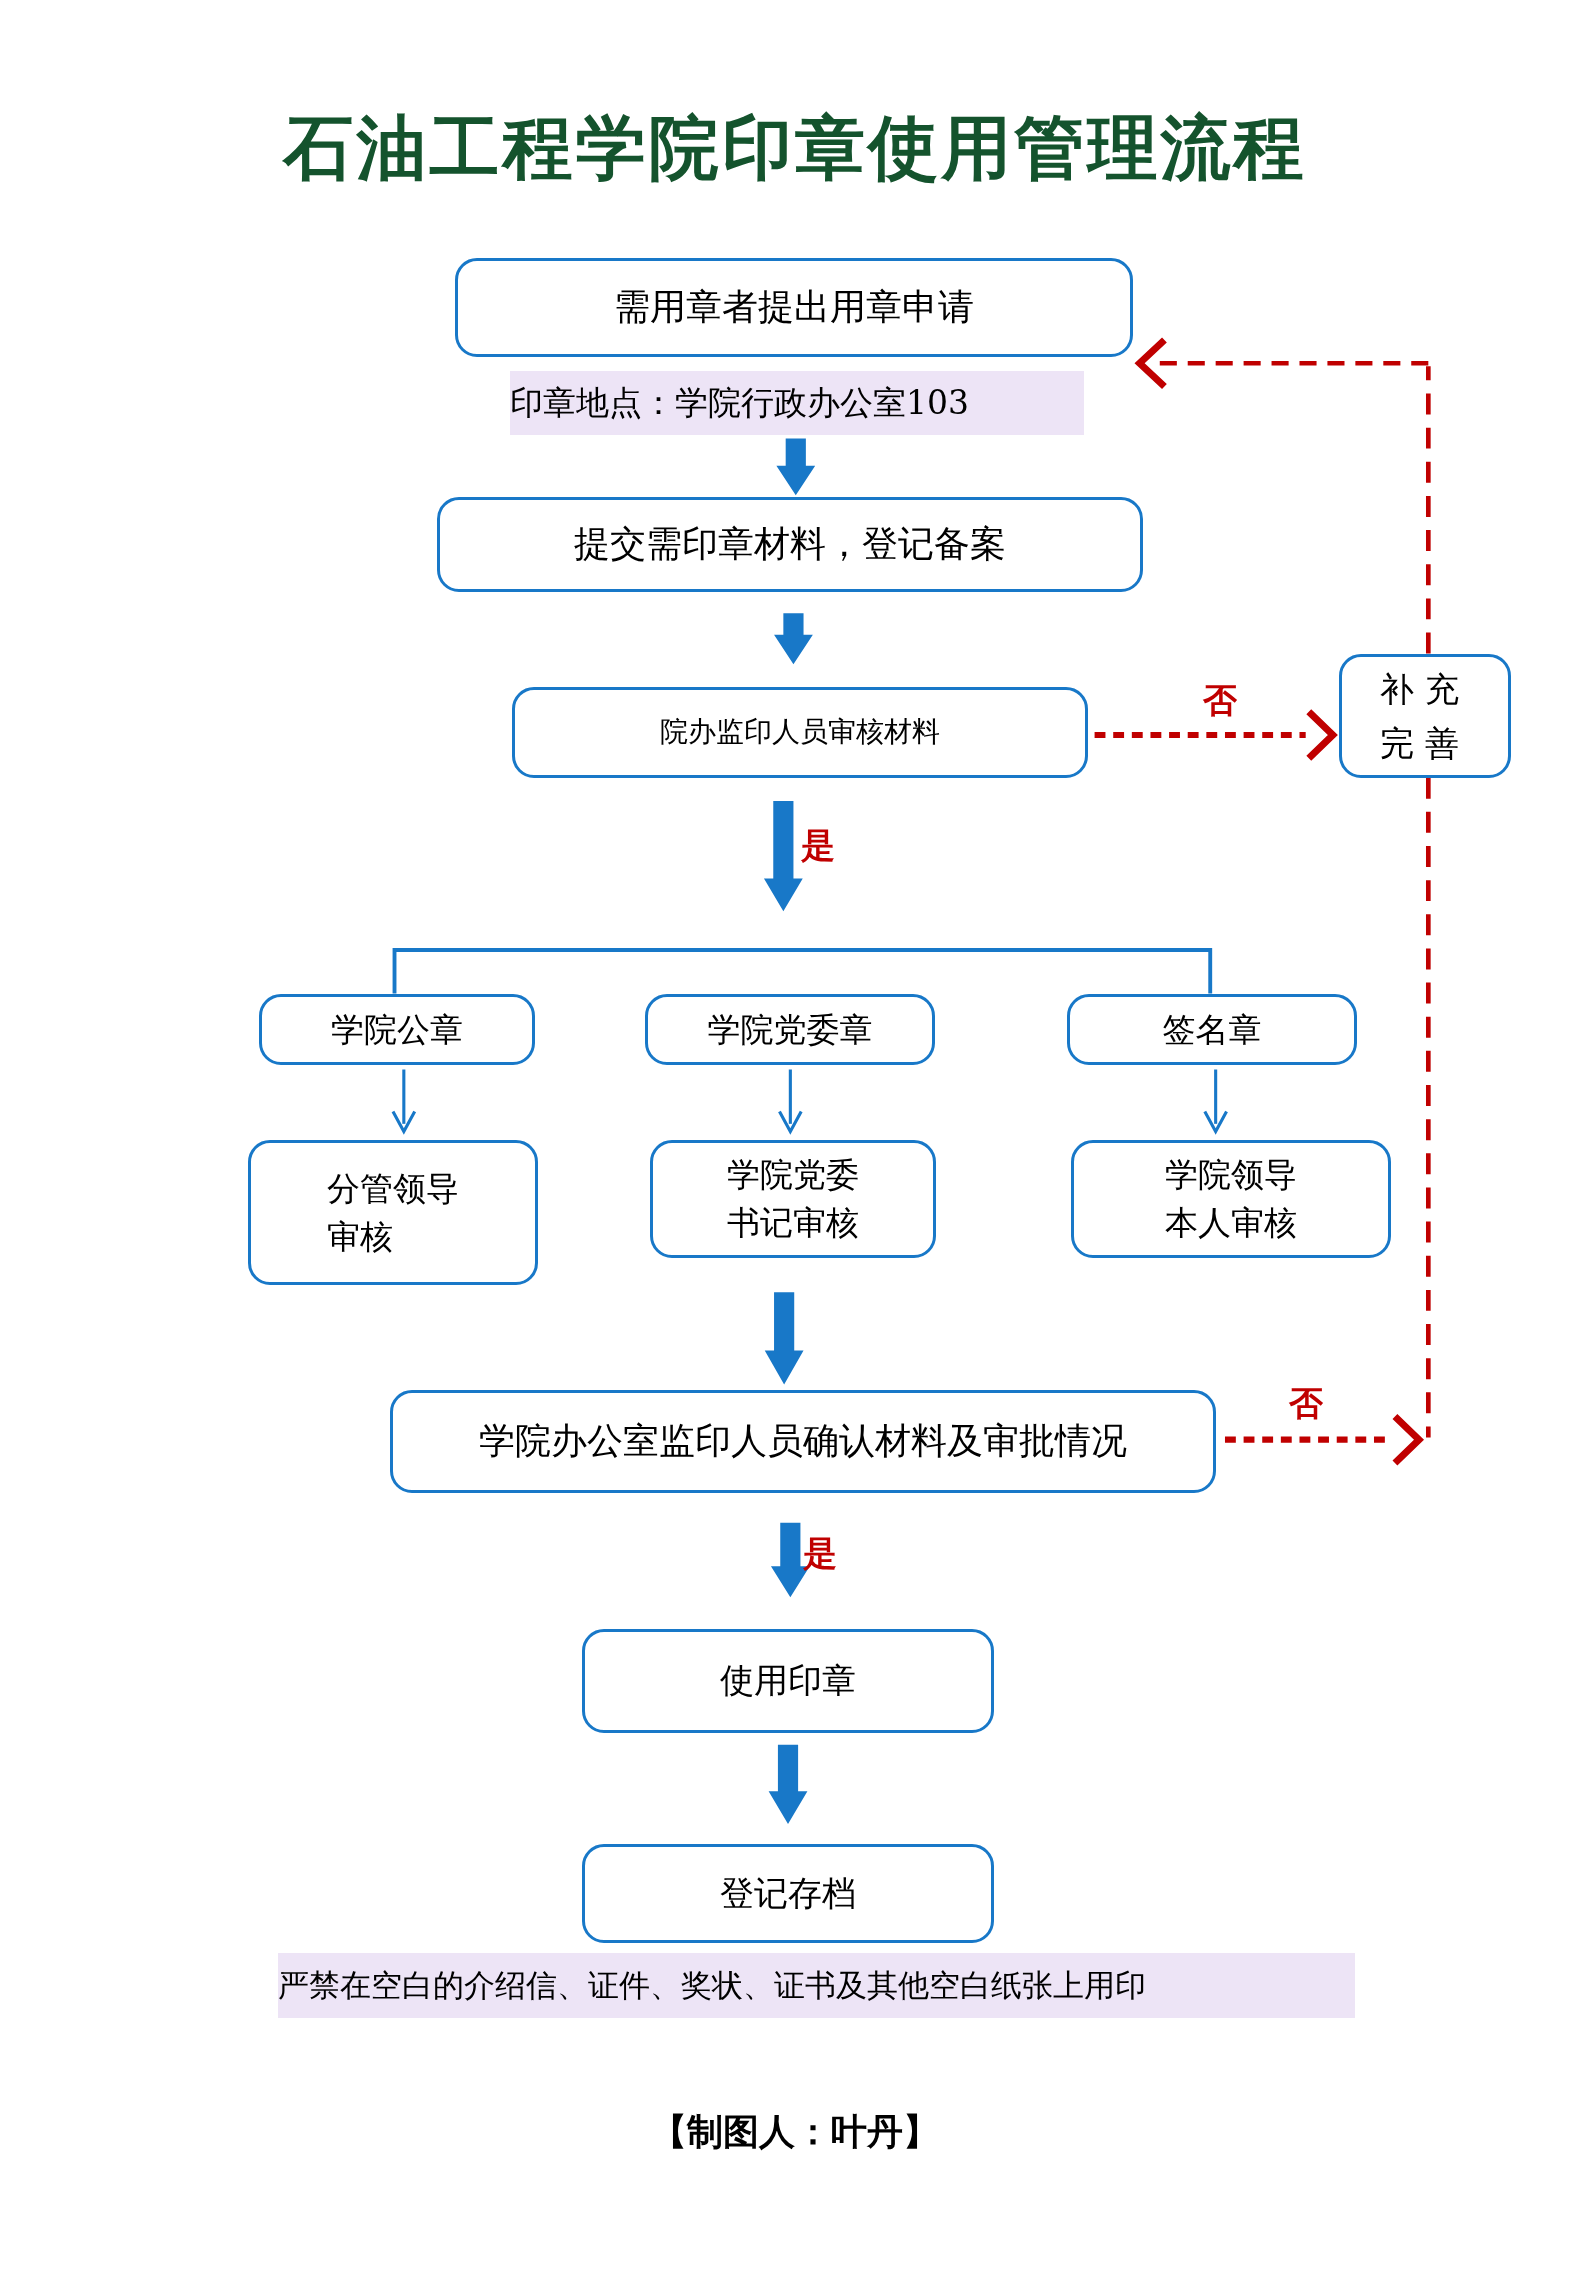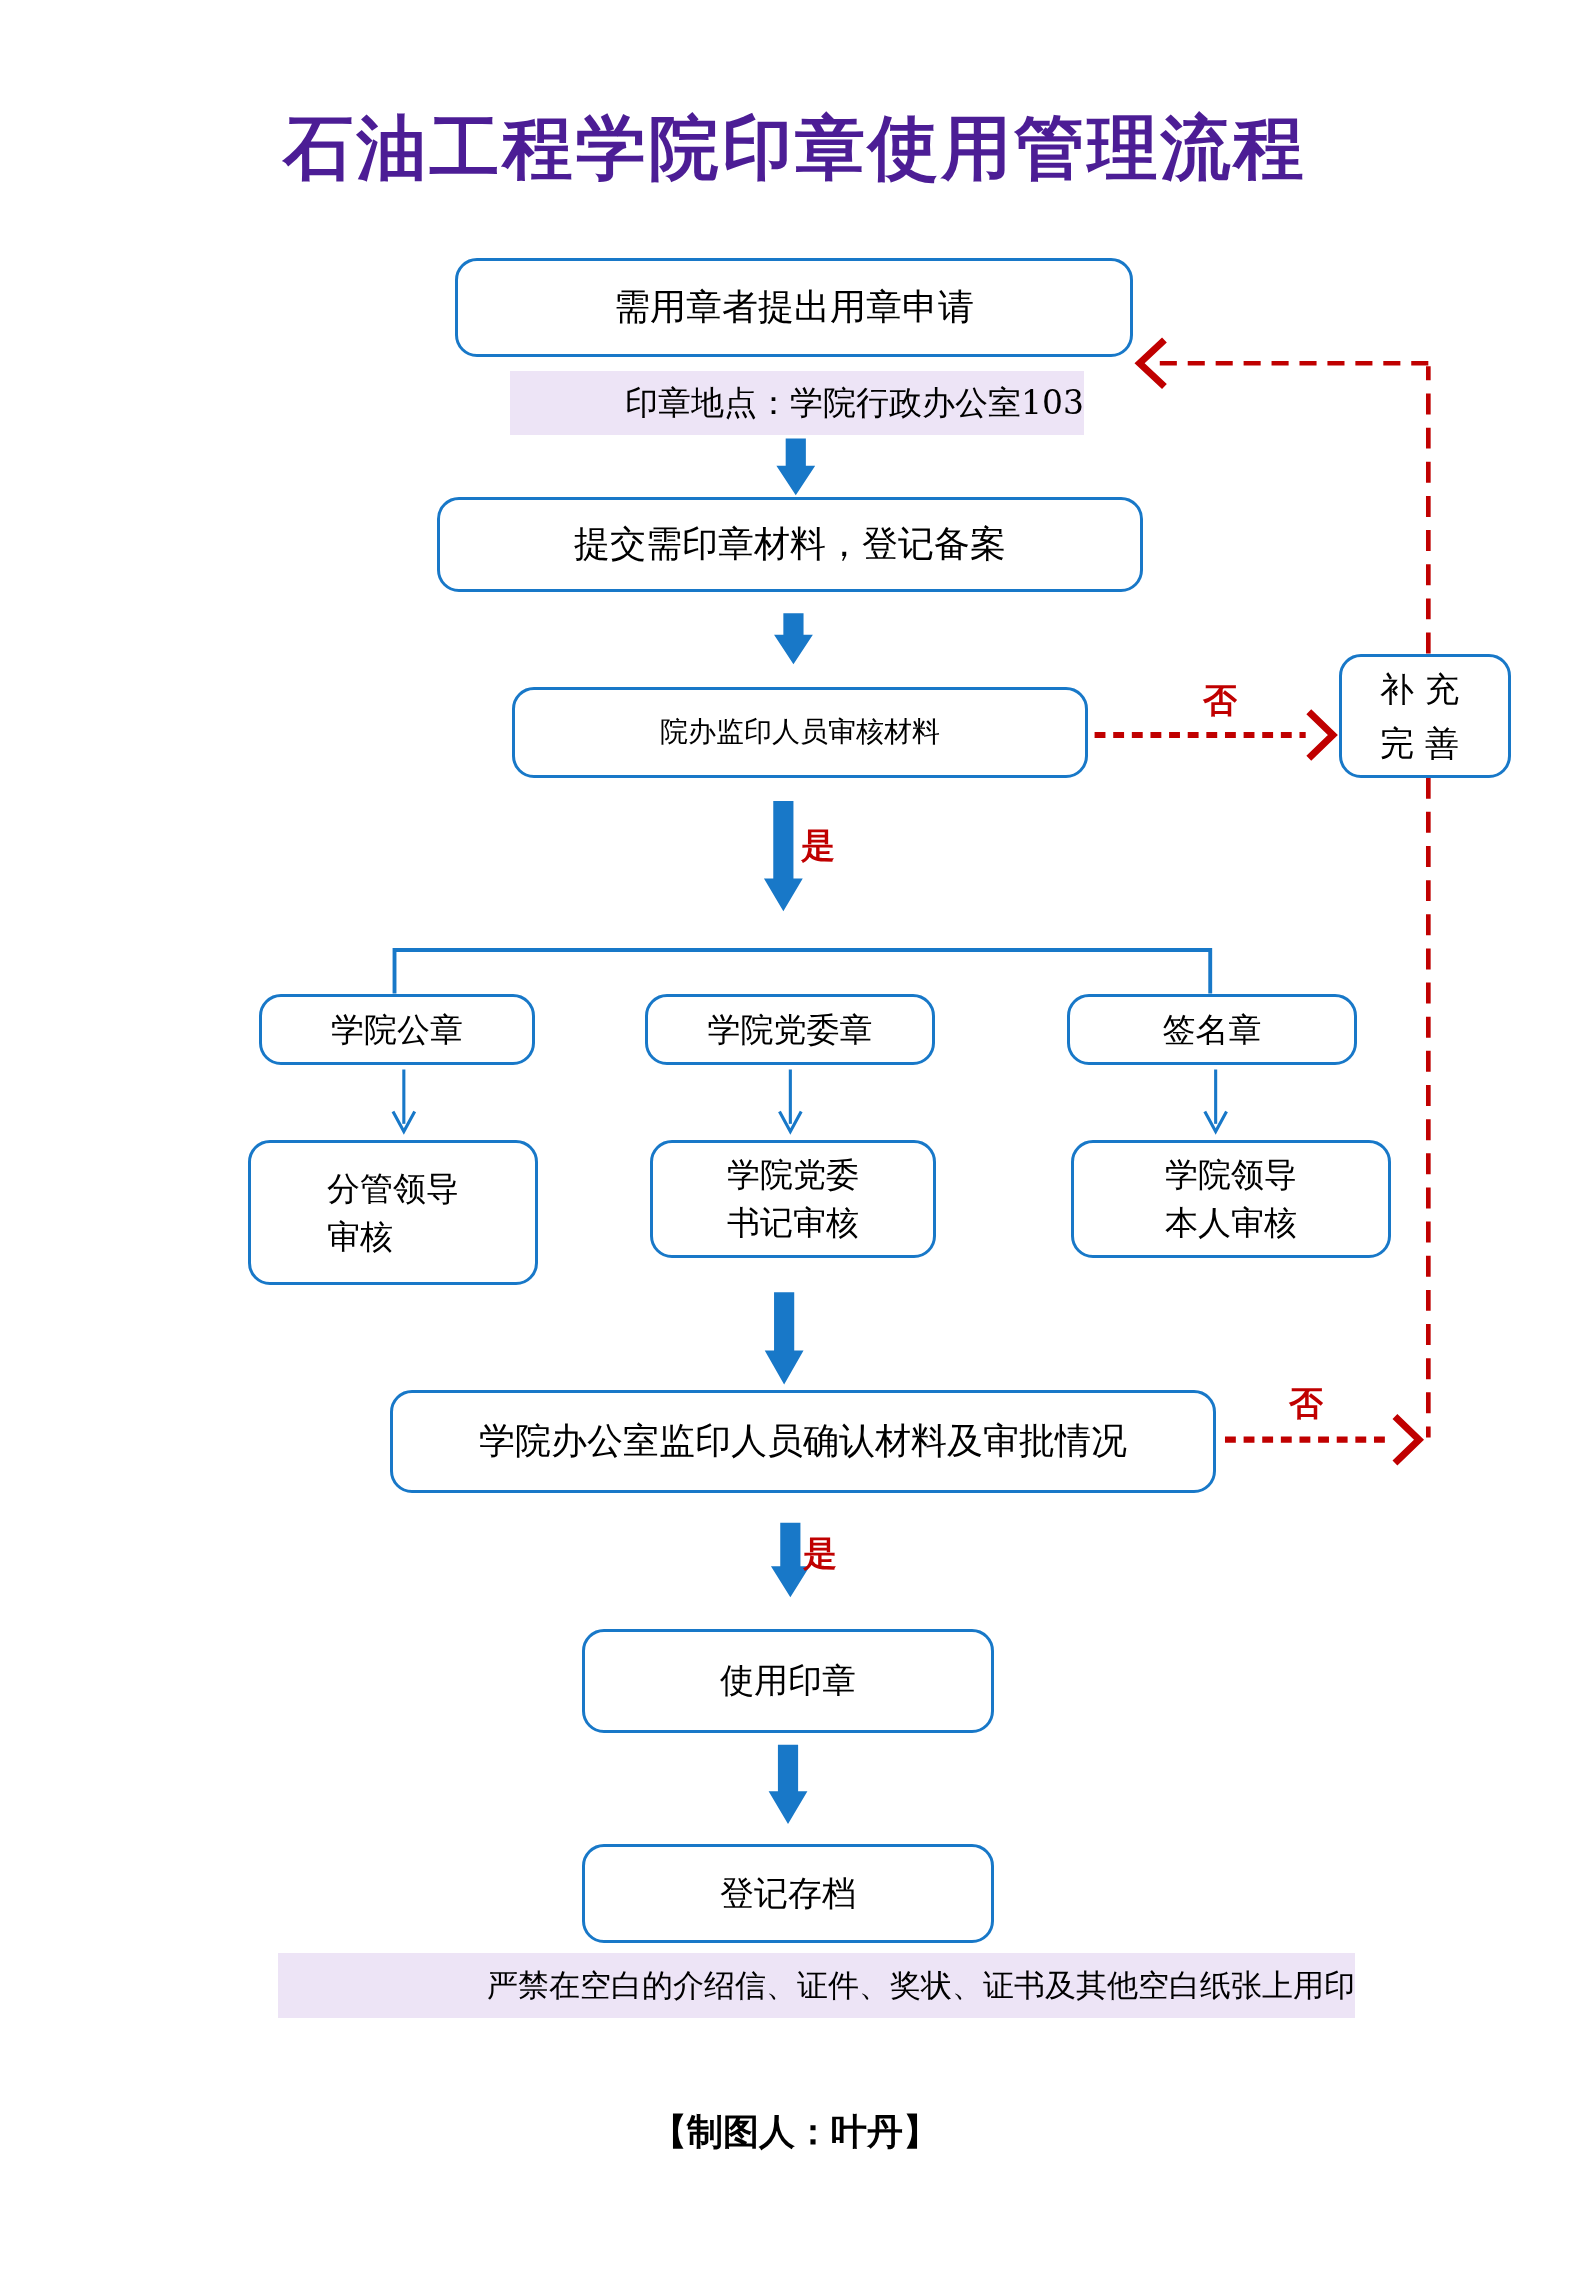--- a/index.html
+++ b/index.html
@@ -21,37 +21,37 @@
     position:absolute;left:0;top:0;width:1590px;height:2295px;
     pointer-events:none;
   }
   .title{
     position:absolute;left:0;right:0;top:102px;margin:0;
     text-align:center;
     font-family:"DejaVu Sans","Liberation Sans",sans-serif;
     font-weight:900;
     font-size:70px;
     letter-spacing:3.1px;
-    color:#4c1d95;
+    color:#14532d;
   }
   .node{
     position:absolute;
     background:#fff;
     border:3.9px solid var(--blue);
     border-radius:22px;
     display:flex;align-items:center;justify-content:center;
     text-align:left;
     white-space:pre-line;
     line-height:1.45;
     box-sizing:border-box;
   }
   .note{
     position:absolute;
     background:var(--lavender);
-    display:flex;align-items:center;justify-content:flex-end;
+    display:flex;align-items:center;justify-content:flex-start;
     text-align:center;
     box-sizing:border-box;
   }
   .decision{
     position:absolute;
     color:var(--red);
     font-family:"DejaVu Sans","Liberation Sans",sans-serif;
     font-weight:bold;
     font-size:34px;
     line-height:1;

